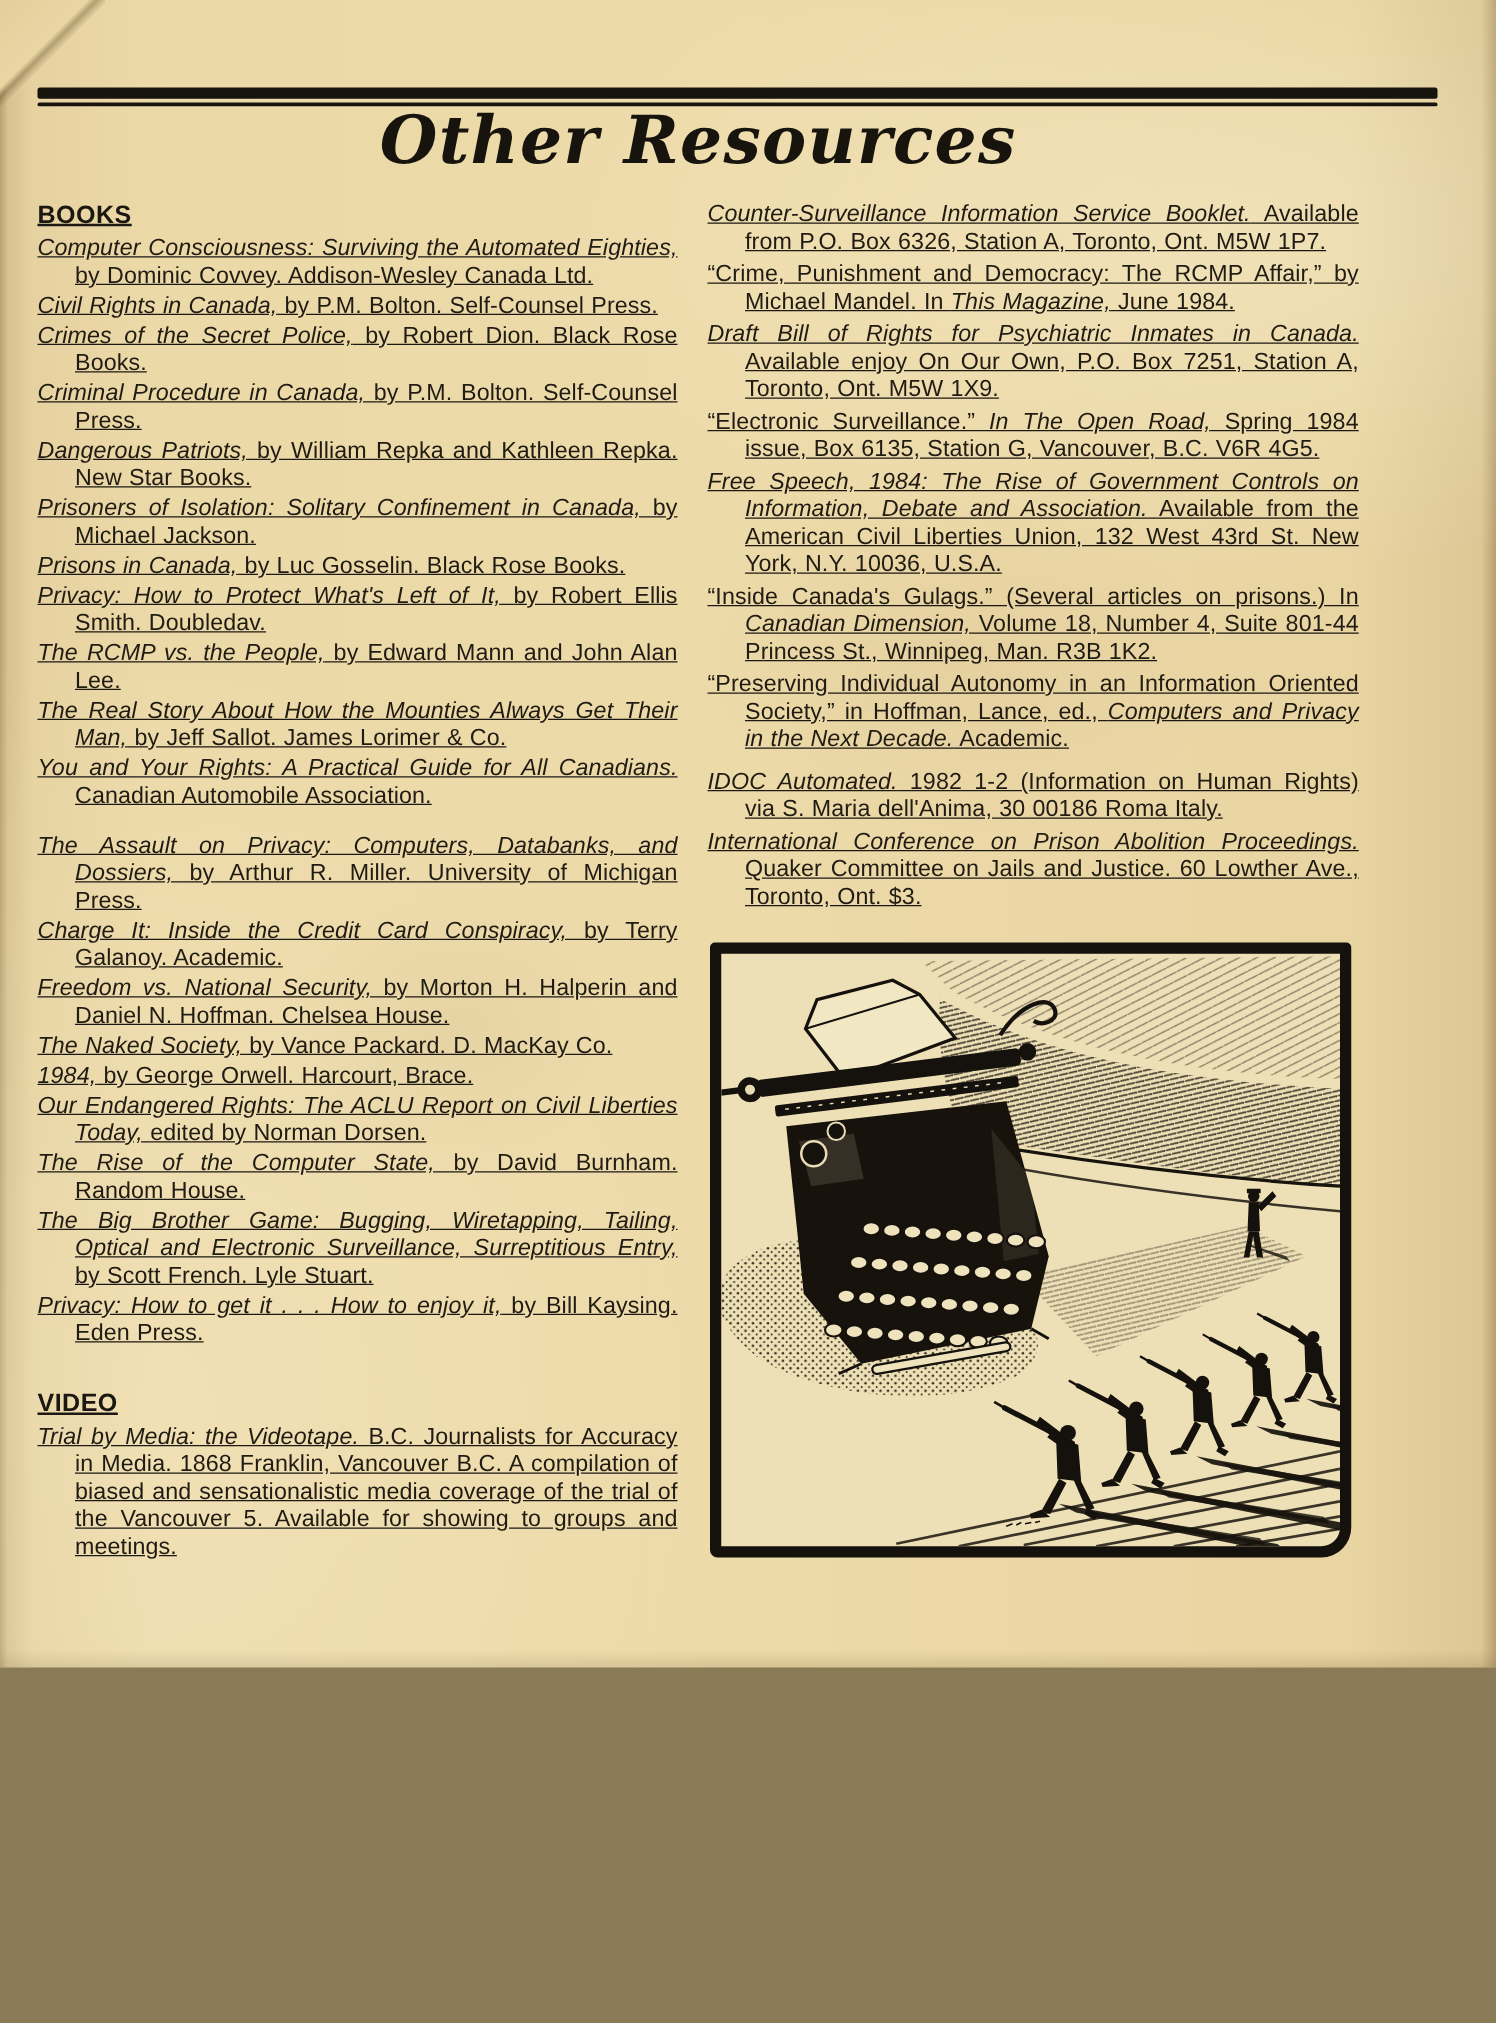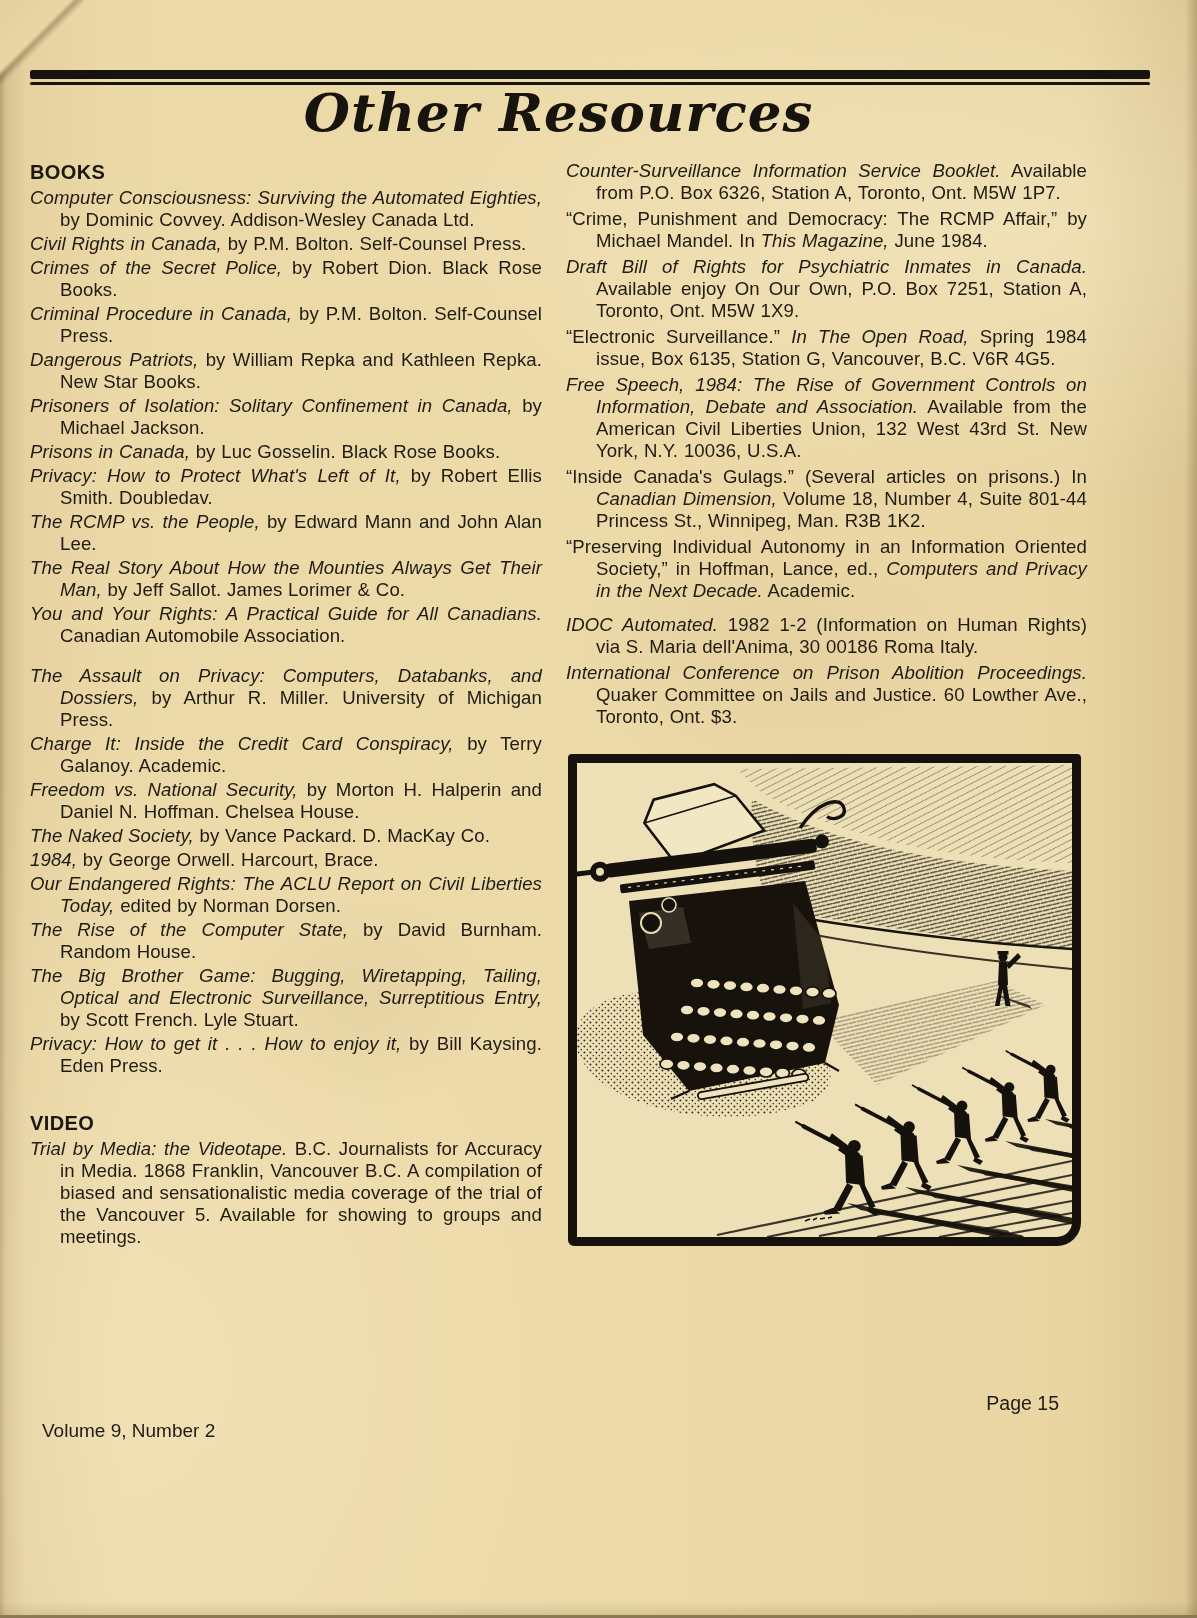--- a/index.html
+++ b/index.html
@@ -1,18 +1,18 @@
 <!DOCTYPE html>
 <html><head>
 <meta charset="utf-8">
 <style>
   html,body{margin:0;padding:0;background:#8a7a55;}
   .page{
     position:relative;
-    width:1197px;height:1615px;
+    width:1197px;height:1334px;
     margin:0 auto;
     overflow:hidden;
     color:#1c1813;
     font-family:"Liberation Sans", sans-serif;
     background:
       radial-gradient(900px 420px at 82% 14%, rgba(255,251,228,.30), transparent 65%),
       radial-gradient(700px 900px at 10% 85%, rgba(255,249,224,.22), transparent 70%),
       radial-gradient(300px 200px at 64% 40%, rgba(120,95,45,.06), transparent 70%),
       radial-gradient(200px 160px at 30% 62%, rgba(120,95,45,.07), transparent 70%),
       linear-gradient(0deg, rgba(95,75,38,.16) 0px, rgba(95,75,38,0) 14px),
@@ -38,21 +38,21 @@
   
   .cols{
     position:absolute;left:30px;top:160px;width:1057px;
     display:grid;grid-template-columns:512px 521px;column-gap:24px;
   }
   h2.sec{
     margin:0 0 3px 0;
     font-size:20px;font-weight:bold;letter-spacing:.4px;color:#1b1711;
     line-height:24px;
   }
-  .section{margin:0;}
+  .section{margin:0;text-decoration:underline;}
   #col-left .section:nth-child(2){margin-top:18px;}
   #col-left .section:nth-child(3){margin-top:34px;}
   #col-right .section:nth-child(2){margin-top:12px;}
   p.entry{
     margin:0 0 2px 0;
     padding-left:30px;text-indent:-30px;
     text-align:justify;
     font-size:18.6px;line-height:22px;
     letter-spacing:.1px;word-spacing:.5px;
     color:#201b13;

